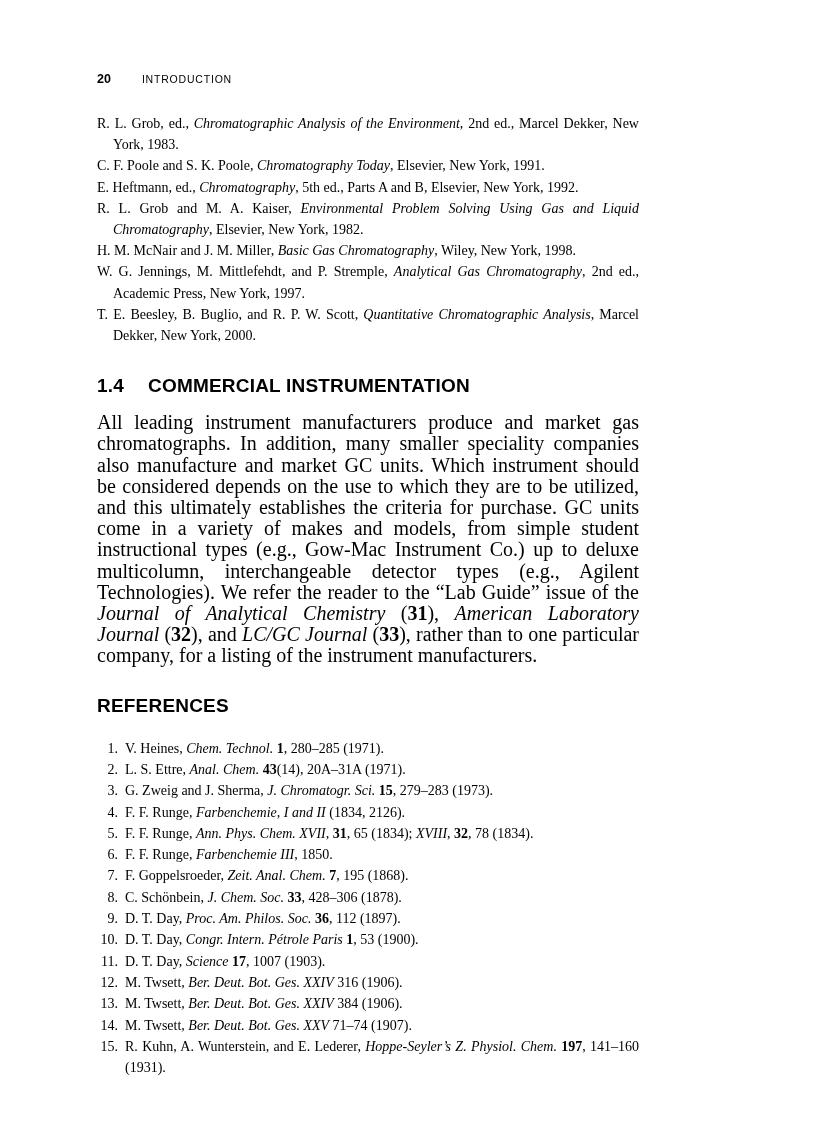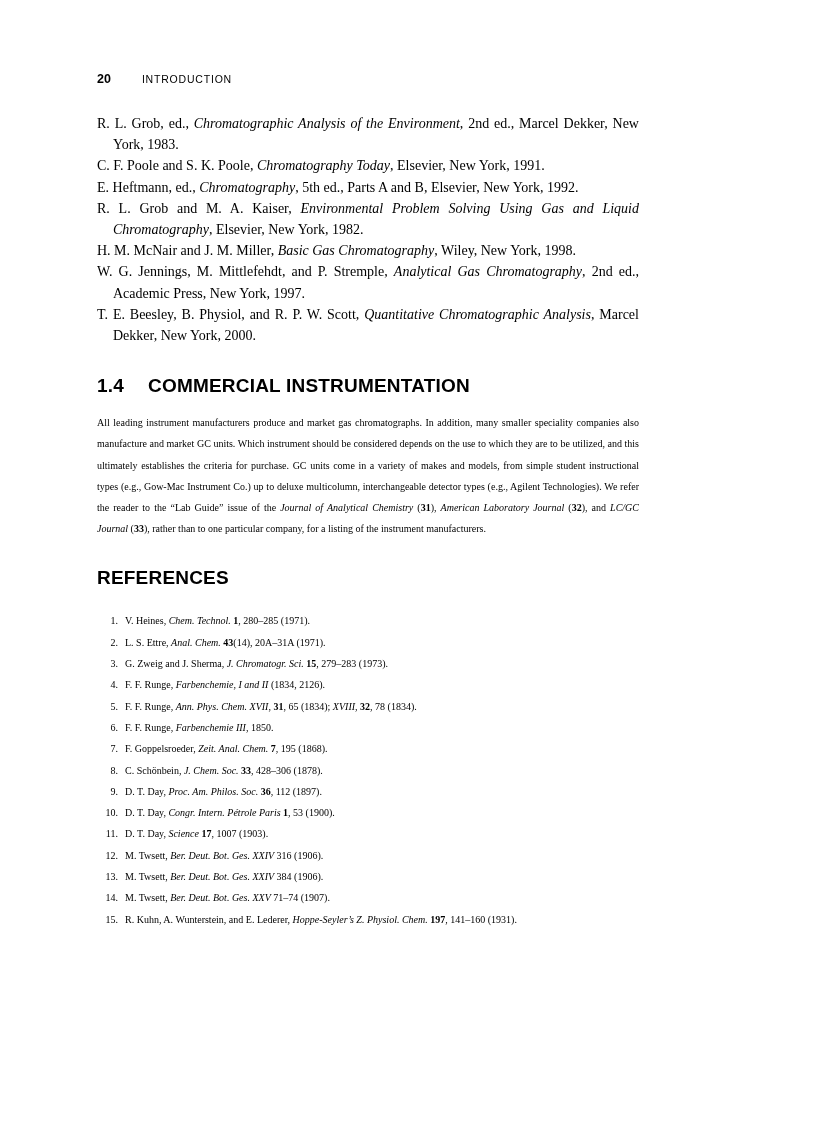--- a/index.html
+++ b/index.html
@@ -29,27 +29,27 @@
   .sec-head {
     font-family: "Liberation Sans", sans-serif;
     font-size: 19px; font-weight: bold;
     letter-spacing: 0.2px;
     margin-top: 31px;
     line-height: 18px;
   }
   .sec-num { margin-right: 24px; }
   .body-par {
     margin-top: 17px;
-    font-size: 10px; line-height: 21.2px;
+    font-size: 20px; line-height: 21.2px;
     text-align: justify;
   }
   .refs-head { margin-top: 30px; }
   ol.refs { list-style: none; margin-top: 23px; }
   .ref-item {
-    font-size: 10px; line-height: 21.3px;
+    font-size: 14px; line-height: 21.3px;
     text-align: justify;
     padding-left: 28px; text-indent: -28px;
   }
   .ref-num {
     display: inline-block; width: 21px;
     text-align: right; margin-right: 7px; text-indent: 0;
   }
   .i { font-style: italic; }
   .b { font-weight: bold; }
 </style>
@@ -62,21 +62,21 @@
     <span class="pagenum">20</span><span class="runhead">INTRODUCTION</span>
   </header>
 
   <section id="bib" class="bibliography">
       <p class="bib-entry"><span>R. L. Grob, ed., </span><span class="i">Chromatographic Analysis of the Environment</span><span>, 2nd ed., Marcel Dekker, New York, 1983.</span></p>
       <p class="bib-entry"><span>C. F. Poole and S. K. Poole, </span><span class="i">Chromatography Today</span><span>, Elsevier, New York, 1991.</span></p>
       <p class="bib-entry"><span>E. Heftmann, ed., </span><span class="i">Chromatography</span><span>, 5th ed., Parts A and B, Elsevier, New York, 1992.</span></p>
       <p class="bib-entry"><span>R. L. Grob and M. A. Kaiser, </span><span class="i">Environmental Problem Solving Using Gas and Liquid Chromatography</span><span>, Elsevier, New York, 1982.</span></p>
       <p class="bib-entry"><span>H. M. McNair and J. M. Miller, </span><span class="i">Basic Gas Chromatography</span><span>, Wiley, New York, 1998.</span></p>
       <p class="bib-entry"><span>W. G. Jennings, M. Mittlefehdt, and P. Stremple, </span><span class="i">Analytical Gas Chromatography</span><span>, 2nd ed., Academic Press, New York, 1997.</span></p>
-      <p class="bib-entry"><span>T. E. Beesley, B. Physiol, and R. P. W. Scott, </span><span class="i">Quantitative Chromatographic Analysis</span><span>, Marcel Dekker, New York, 2000.</span></p>
+      <p class="bib-entry"><span>T. E. Beesley, B. Buglio, and R. P. W. Scott, </span><span class="i">Quantitative Chromatographic Analysis</span><span>, Marcel Dekker, New York, 2000.</span></p>
     </section>
 
   <h2 class="sec-head">
     <span class="sec-num">1.4</span><span>COMMERCIAL INSTRUMENTATION</span>
   </h2>
 
   <p class="body-par"><span>All leading instrument manufacturers produce and market gas chromatographs. In addition, many smaller speciality companies also manufacture and market GC units. Which instrument should be considered depends on the use to which they are to be utilized, and this ultimately establishes the criteria for purchase. GC units come in a variety of makes and models, from simple student instructional types (e.g., Gow-Mac Instrument Co.) up to deluxe multicolumn, interchangeable detector types (e.g., Agilent Technologies). We refer the reader to the “Lab Guide” issue of the </span><span class="i">Journal of Analytical Chemistry</span><span> (</span><span class="b">31</span><span>), </span><span class="i">American Laboratory Journal</span><span> (</span><span class="b">32</span><span>), and </span><span class="i">LC/GC Journal</span><span> (</span><span class="b">33</span><span>), rather than to one particular company, for a listing of the instrument manufacturers.</span></p>
 
   <h2 class="sec-head refs-head">REFERENCES</h2>
 

